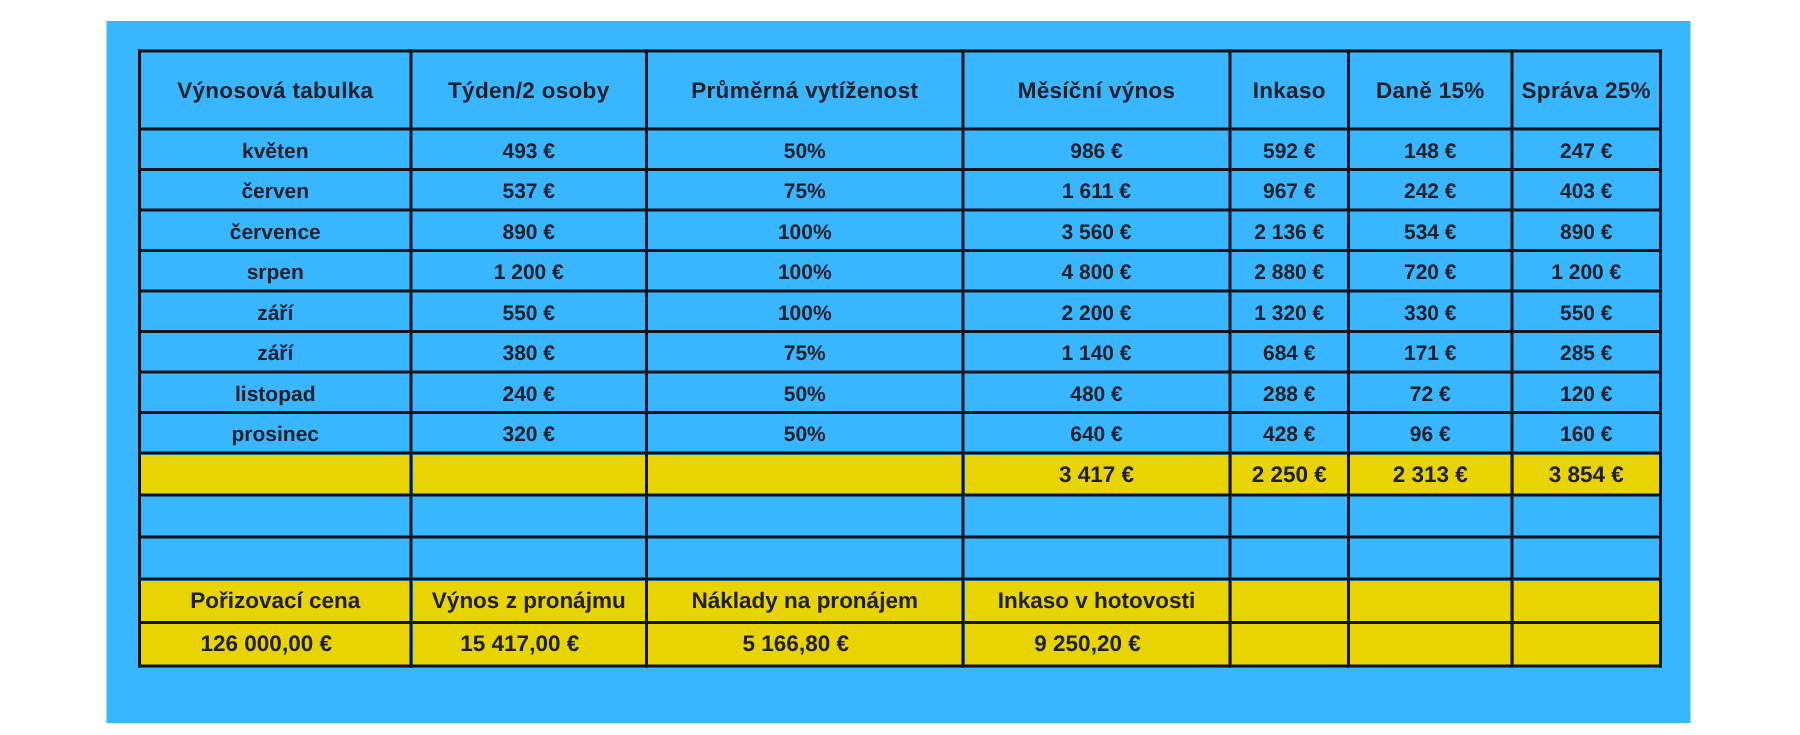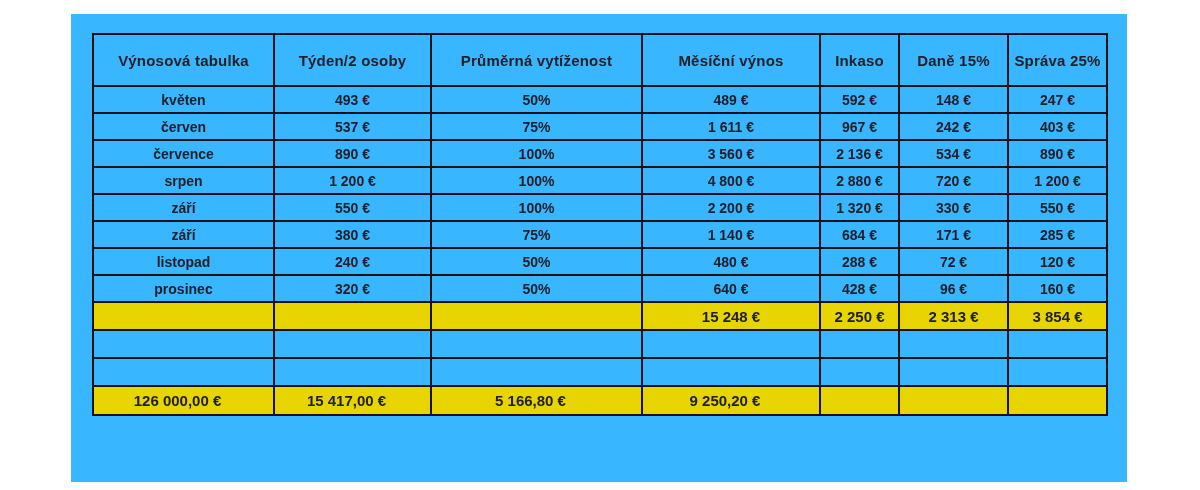--- a/index.html
+++ b/index.html
@@ -62,21 +62,21 @@
           <th>Inkaso</th>
           <th>Daně 15%</th>
           <th>Správa 25%</th>
         </tr>
       </thead>
     <tbody>
         <tr class="data-row">
           <td>květen</td>
           <td>493 €</td>
           <td>50%</td>
-          <td>489 €</td>
+          <td>986 €</td>
           <td>592 €</td>
           <td>148 €</td>
           <td>247 €</td>
         </tr>
         <tr class="data-row">
           <td>červen</td>
           <td>537 €</td>
           <td>75%</td>
           <td>1 611 €</td>
           <td>967 €</td>
@@ -134,21 +134,21 @@
           <td>50%</td>
           <td>640 €</td>
           <td>428 €</td>
           <td>96 €</td>
           <td>160 €</td>
         </tr>
         <tr class="totals-row">
           <td></td>
           <td></td>
           <td></td>
-          <td>15 248 €</td>
+          <td>3 417 €</td>
           <td>2 250 €</td>
           <td>2 313 €</td>
           <td>3 854 €</td>
         </tr>
         <tr class="empty-row">
           <td></td>
           <td></td>
           <td></td>
           <td></td>
           <td></td>
@@ -157,20 +157,29 @@
         </tr>
         <tr class="empty-row">
           <td></td>
           <td></td>
           <td></td>
           <td></td>
           <td></td>
           <td></td>
           <td></td>
         </tr>
+        <tr class="summary-head-row">
+          <td>Pořizovací cena</td>
+          <td>Výnos z pronájmu</td>
+          <td>Náklady na pronájem</td>
+          <td>Inkaso v hotovosti</td>
+          <td></td>
+          <td></td>
+          <td></td>
+        </tr>
         <tr class="summary-val-row">
           <td class="right">126 000,00 €</td>
           <td class="right">15 417,00 €</td>
           <td class="right">5 166,80 €</td>
           <td class="right">9 250,20 €</td>
           <td></td>
           <td></td>
           <td></td>
         </tr>
       </tbody>

